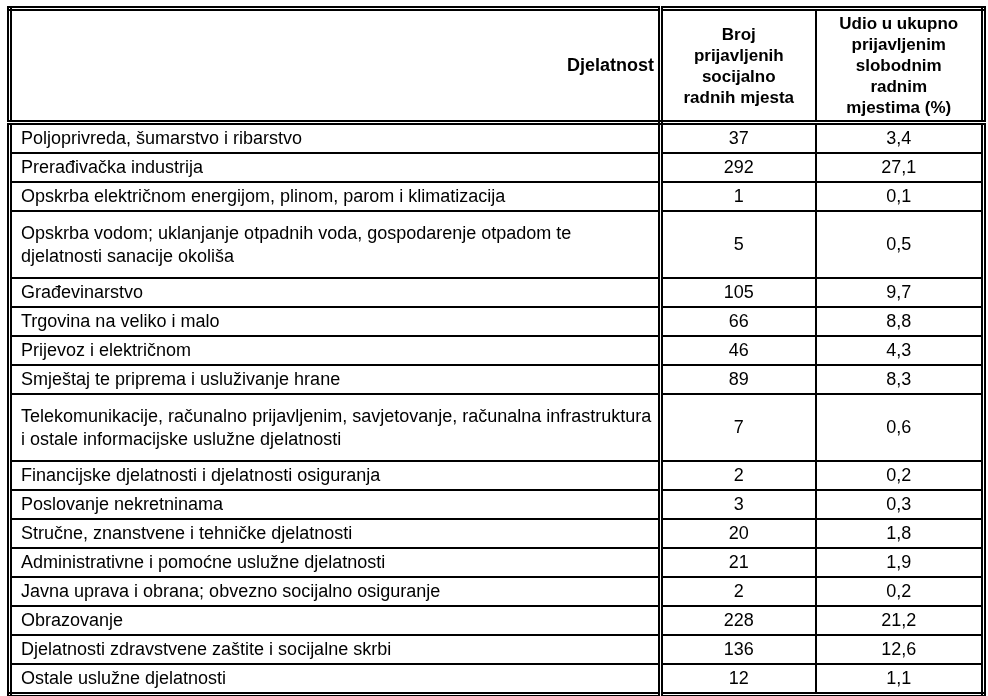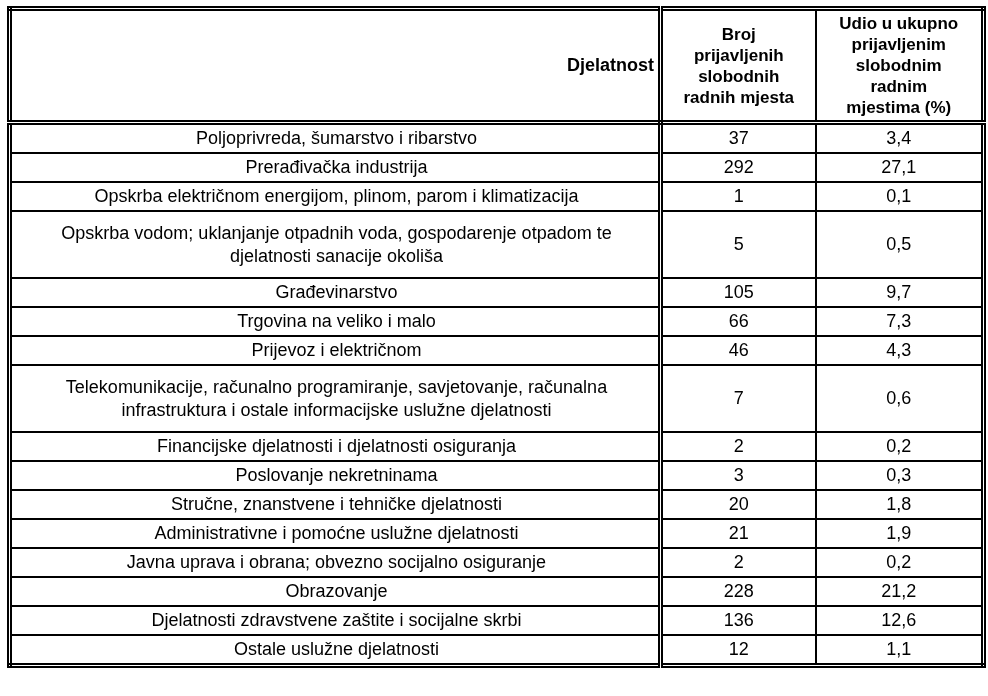--- a/index.html
+++ b/index.html
@@ -47,21 +47,21 @@
   tr.header-row th.col-activity {
     font-size: 18px;
     text-align: right;
     padding-left: 10px;
   }
   .hline { display: block; text-align: center; }
 
   
   .col-activity {
     border-right: 5px double #000000;
-    text-align: center;
+    text-align: left;
     padding: 2px 6px 2px 9px;
   }
 
   
   tbody td, tfoot td {
     font-size: 18px;
     line-height: 23px;
     padding: 1px 4px;
   }
   .col-num { text-align: center; padding: 1px 2px; }
@@ -78,21 +78,21 @@
       <col class="c1">
       <col class="c2">
       <col class="c3">
     </colgroup>
     <thead>
       <tr class="header-row">
         <th class="col-activity">Djelatnost</th>
         <th class="col-num">
           <span class="hline">Broj</span>
           <span class="hline">prijavljenih</span>
-          <span class="hline">slobodnih</span>
+          <span class="hline">socijalno</span>
           <span class="hline">radnih mjesta</span>
         </th>
         <th class="col-num">
           <span class="hline">Udio u ukupno</span>
           <span class="hline">prijavljenim</span>
           <span class="hline">slobodnim</span>
           <span class="hline">radnim</span>
           <span class="hline">mjestima (%)</span>
         </th>
       </tr>
@@ -119,29 +119,34 @@
         <td class="col-num">0,5</td>
       </tr>
       <tr class="r27">
         <td class="col-activity">Građevinarstvo</td>
         <td class="col-num">105</td>
         <td class="col-num">9,7</td>
       </tr>
       <tr class="r27">
         <td class="col-activity">Trgovina na veliko i malo</td>
         <td class="col-num">66</td>
-        <td class="col-num">7,3</td>
+        <td class="col-num">8,8</td>
       </tr>
       <tr class="r27">
         <td class="col-activity">Prijevoz i električnom</td>
         <td class="col-num">46</td>
         <td class="col-num">4,3</td>
       </tr>
+      <tr class="r27">
+        <td class="col-activity">Smještaj te priprema i usluživanje hrane</td>
+        <td class="col-num">89</td>
+        <td class="col-num">8,3</td>
+      </tr>
       <tr class="r54">
-        <td class="col-activity">Telekomunikacije, računalno programiranje, savjetovanje, računalna infrastruktura i ostale informacijske uslužne djelatnosti</td>
+        <td class="col-activity">Telekomunikacije, računalno prijavljenim, savjetovanje, računalna infrastruktura i ostale informacijske uslužne djelatnosti</td>
         <td class="col-num">7</td>
         <td class="col-num">0,6</td>
       </tr>
       <tr class="r27">
         <td class="col-activity">Financijske djelatnosti i djelatnosti osiguranja</td>
         <td class="col-num">2</td>
         <td class="col-num">0,2</td>
       </tr>
       <tr class="r27">
         <td class="col-activity">Poslovanje nekretninama</td>

